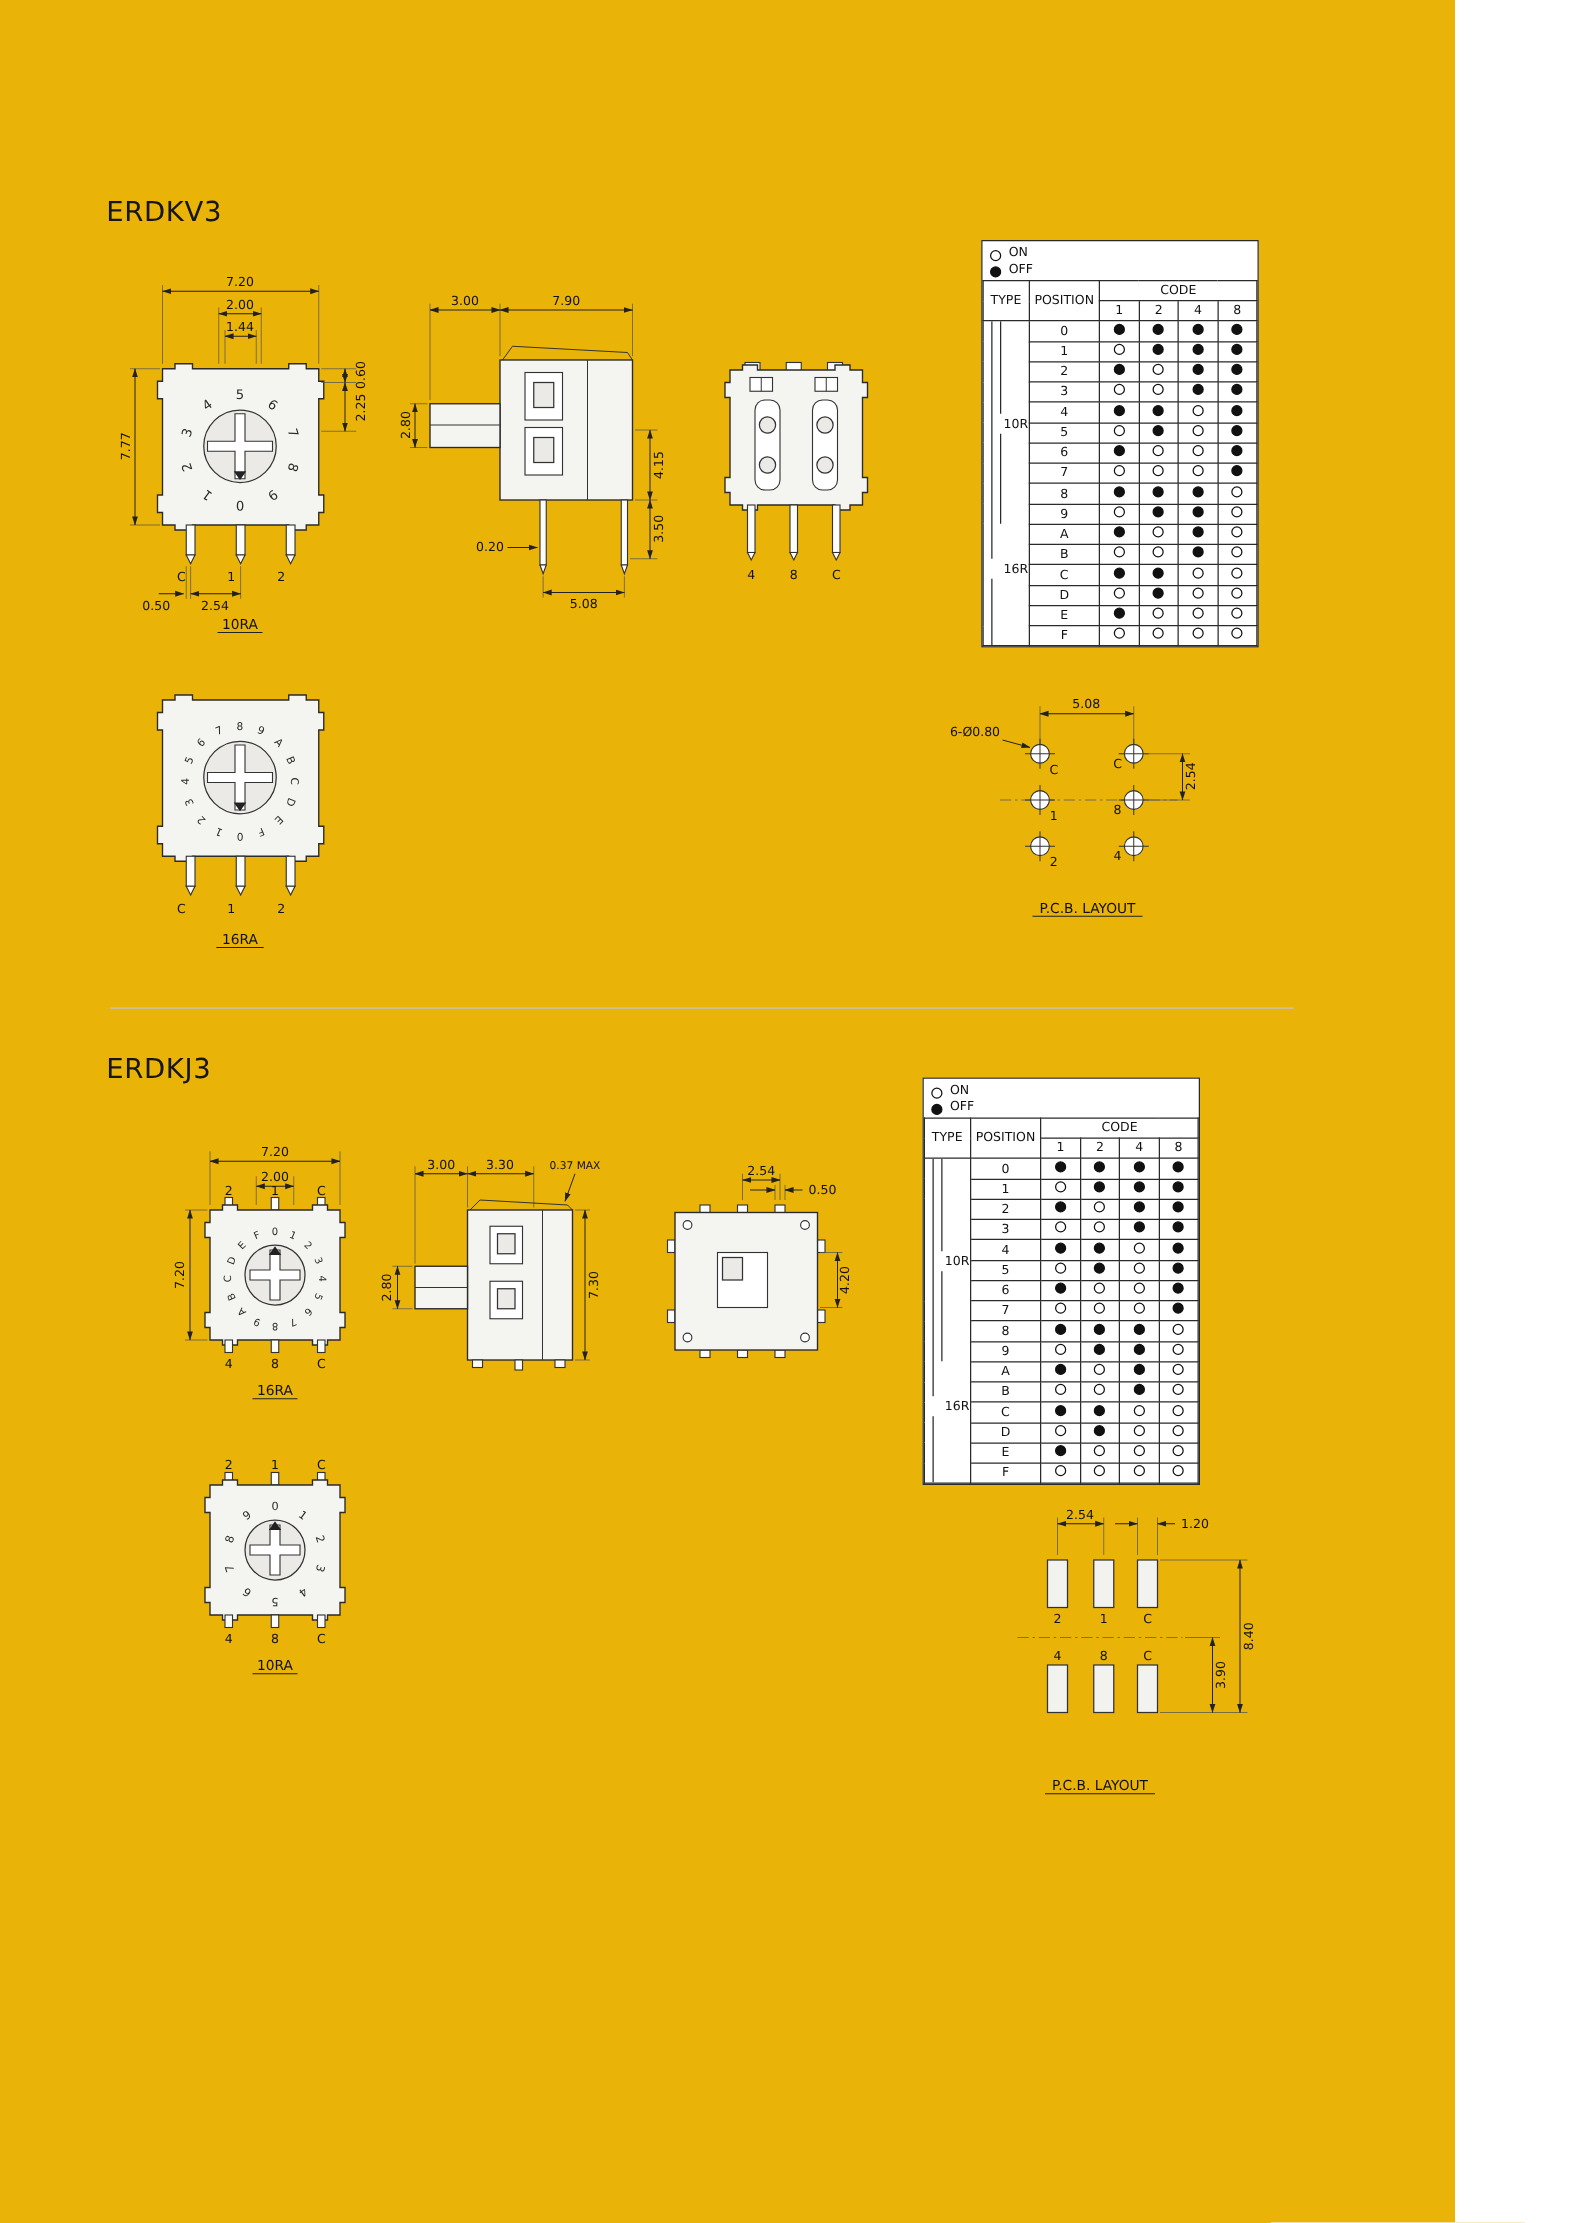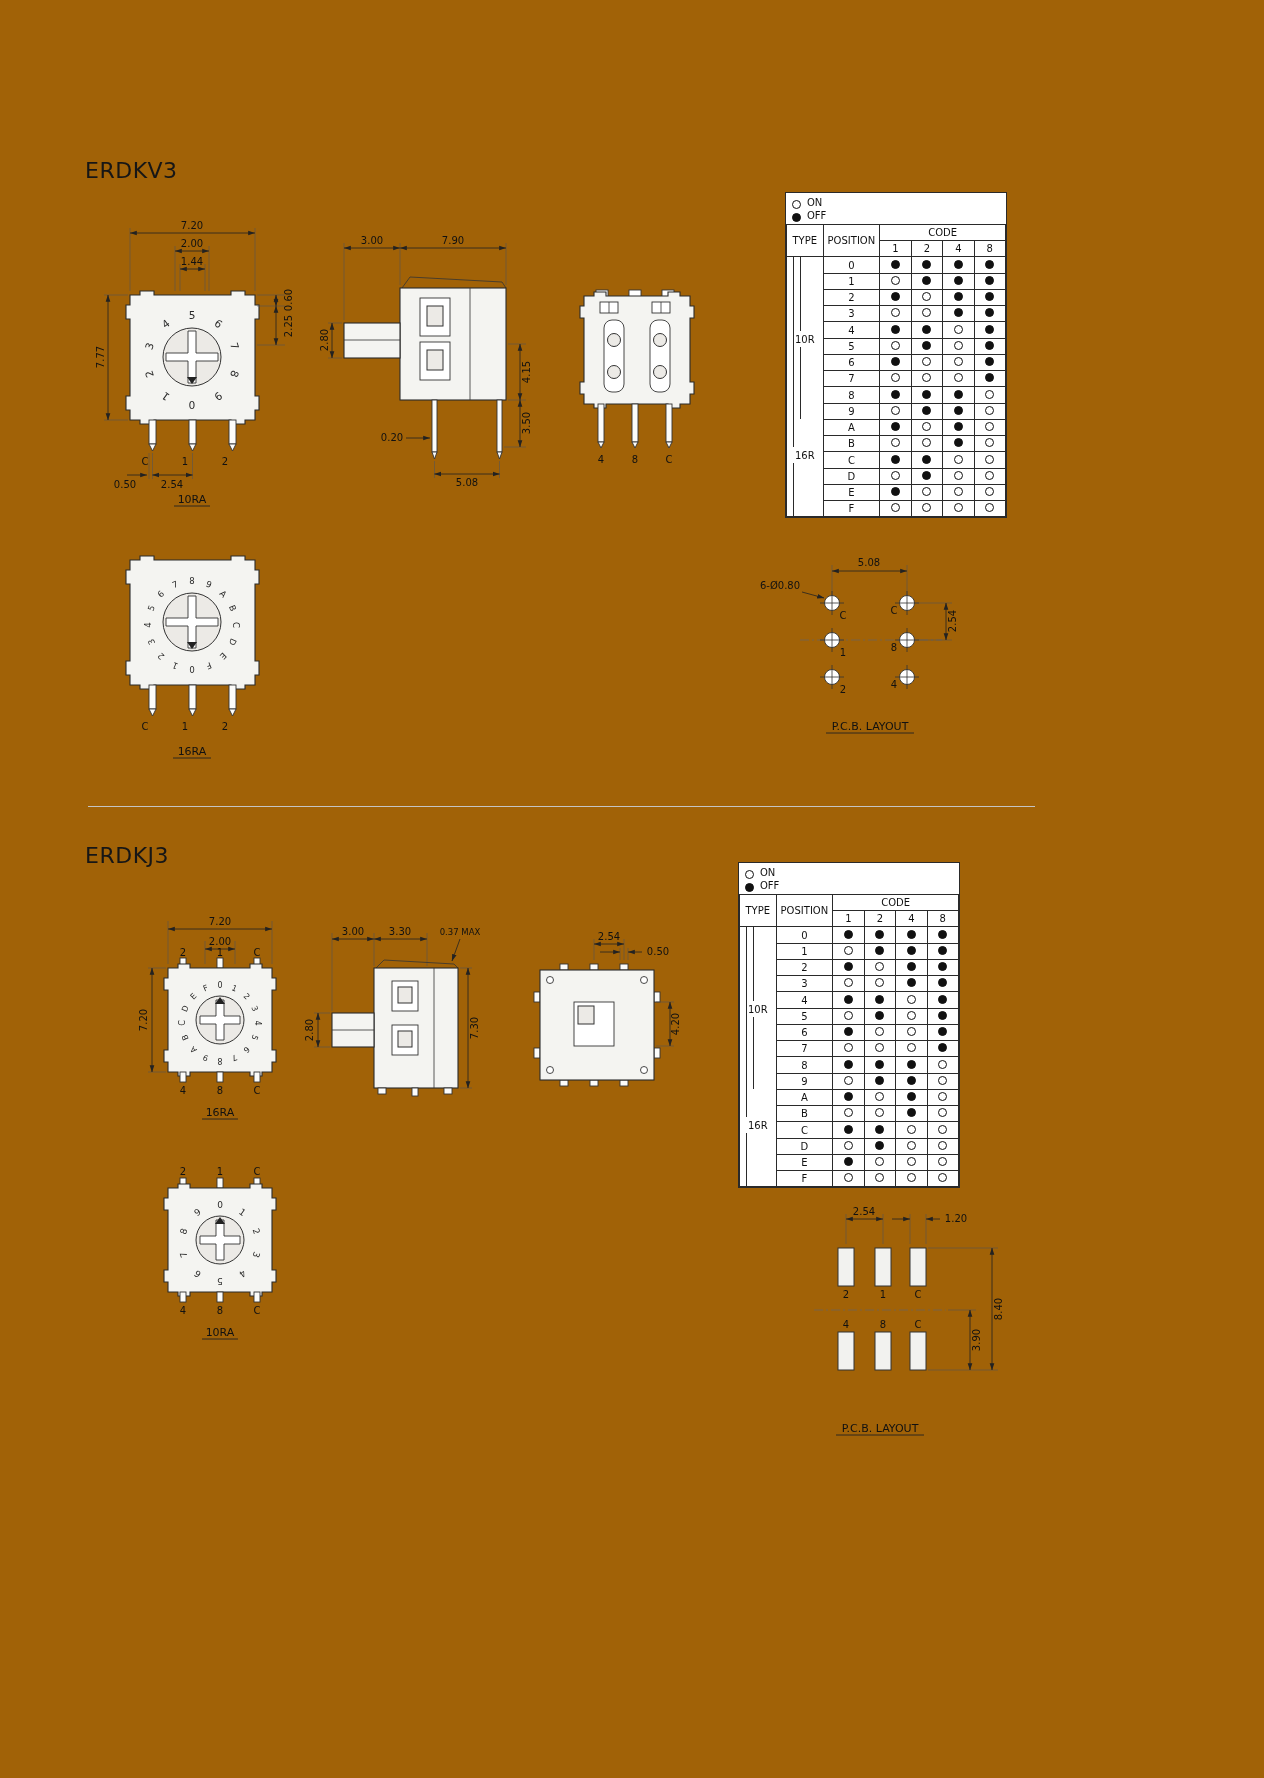--- a/index.html
+++ b/index.html
@@ -1,16 +1,16 @@
 <!DOCTYPE html>
 <html><head>
 <meta charset="utf-8">
 <style>
   html,body{margin:0;padding:0;background:#fff}
-  .page{position:relative;width:1264px;height:1778px;background:#a16207;overflow:hidden;
+  .page{position:relative;width:1164px;height:1778px;background:#eab308;overflow:hidden;
         font-family:"DejaVu Sans",sans-serif;color:#111}
   .abs{position:absolute}
   .sec-title{position:absolute;font-size:22px;letter-spacing:.5px;color:#161616}
   .divider{position:absolute;height:1px;background:#c4c4c4}
 
   
   .outline{fill:#f4f4f1;stroke:#2b2b2b;stroke-width:1.1}
   .detail{fill:#ffffff;stroke:#333;stroke-width:0.9}
   .detail2{fill:#eceae6;stroke:#333;stroke-width:1}
   .slot{fill:#ffffff;stroke:#333;stroke-width:0.9}
@@ -31,21 +31,21 @@
   .ctable .legend{padding:3px 6px 2px;font-size:10px;color:#111}
   .ctable .lr{display:flex;align-items:flex-end;gap:6px;line-height:13px}
   .dot{display:inline-block;width:7px;height:7px;border-radius:50%;border:1px solid #111;box-sizing:content-box}
   .dot.off{background:#111}
   .dot.on{background:#fff}
   .ctable table.grid{border-collapse:collapse;width:100%;font-size:10px;color:#111;table-layout:fixed}
   .ctable table.grid td{border:1px solid #2a2a2a;text-align:center;padding:0;height:15.2px;line-height:15px;overflow:hidden}
   .ctable .typecell{position:relative;vertical-align:top}
   .tw{position:relative;width:100%;height:259px}
   .vl{position:absolute;width:0;border-left:1px solid #2a2a2a}
-  .tlab{position:absolute;left:0;width:100%;text-align:center;font-size:10px;line-height:13px}
+  .tlab{position:absolute;left:0;width:100%;text-align:right;font-size:10px;line-height:13px}
 </style>
 </head>
 <body>
 
 <svg width="0" height="0" style="position:absolute" aria-hidden="true">
   <defs>
     <marker id="arr" viewBox="0 0 10 10" refX="9.5" refY="5" markerWidth="9" markerHeight="9" orient="auto-start-reverse">
       <path d="M0,1.8 L10,5 L0,8.2 Z" fill="#222"></path>
     </marker>
   </defs>

